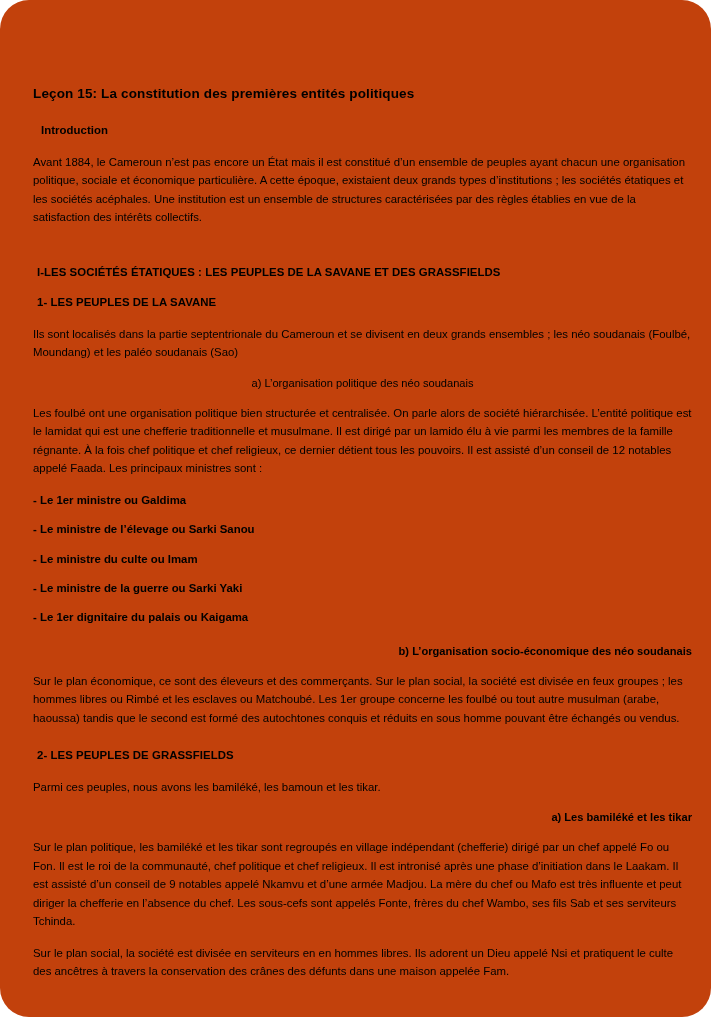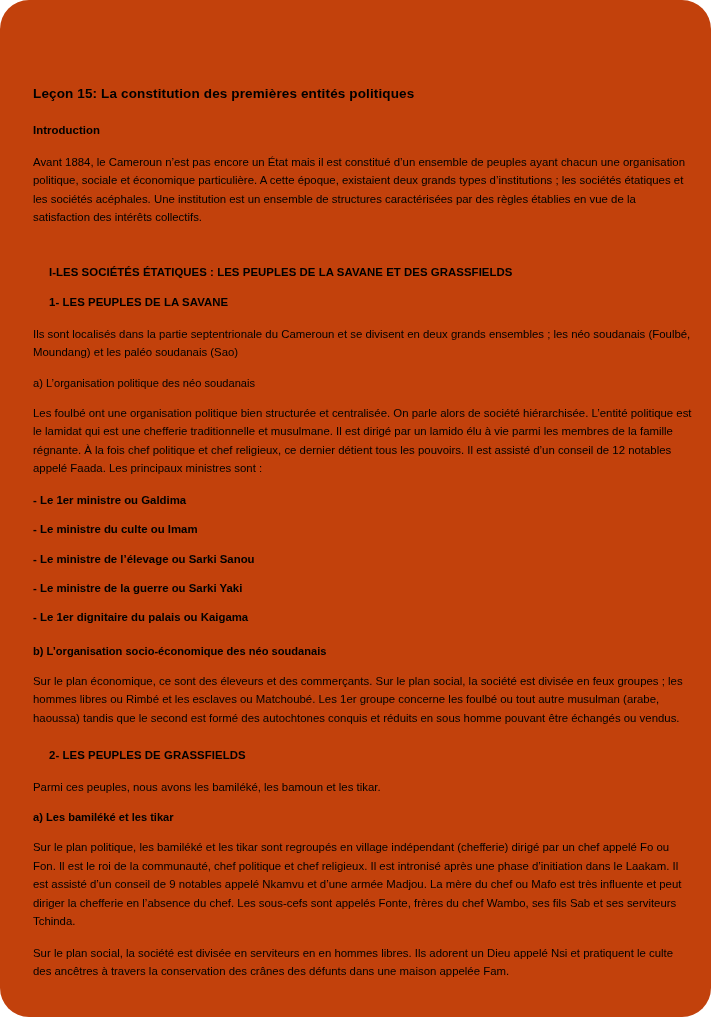--- a/index.html
+++ b/index.html
@@ -32,41 +32,43 @@
     font-size: 13.5px;
     font-weight: bold;
     line-height: 1.35;
     margin: 0 0 19px 0;
     letter-spacing: 0.01em;
   }
   .heading-bold {
     font-size: 11.4px;
     font-weight: bold;
     line-height: 1.45;
-    margin: 0 0 14px 0;
+    margin: 0 0 14px 8px;
     letter-spacing: 0.005em;
   }
   .section-caps {
     font-size: 11.4px;
     font-weight: bold;
     line-height: 1.45;
-    margin: 0 0 14px 16px;
+    margin: 0 0 14px 4px;
     letter-spacing: 0.005em;
   }
   .subheading-bold {
     font-size: 11.1px;
     font-weight: bold;
     line-height: 1.45;
     margin: 0 0 13px 0;
+    text-align: right;
   }
   .subheading-plain {
     font-size: 11.1px;
     font-weight: normal;
     line-height: 1.45;
     margin: 12px 0 13px 0;
+    text-align: center;
   }
   .para {
     font-size: 11.4px;
     font-weight: normal;
     line-height: 1.62;
     margin: 4px 0 13px 0;
     text-align: left;
   }
   .list-item {
     font-size: 11.4px;
@@ -107,22 +109,22 @@
     <p class="section-caps">1- LES PEUPLES DE LA SAVANE</p>
 
     <p class="para">Ils sont localisés dans la partie septentrionale du Cameroun et se divisent en deux grands ensembles ; les néo soudanais (Foulbé, Moundang) et les paléo soudanais (Sao)</p>
 
     <p class="subheading-plain">a) L’organisation politique des néo soudanais</p>
 
     <p class="para">Les foulbé ont une organisation politique bien structurée et centralisée. On parle alors de société hiérarchisée. L’entité politique est le lamidat qui est une chefferie traditionnelle et musulmane. Il est dirigé par un lamido élu à vie parmi les membres de la famille régnante. À la fois chef politique et chef religieux, ce dernier détient tous les pouvoirs. Il est assisté d’un conseil de 12 notables appelé Faada. Les principaux ministres sont :</p>
 
     <div class="list-block gap-list-top">
       <p class="list-item">- Le 1er ministre ou Galdima</p>
+      <p class="list-item">- Le ministre de l’élevage ou Sarki Sanou</p>
       <p class="list-item">- Le ministre du culte ou Imam</p>
-      <p class="list-item">- Le ministre de l’élevage ou Sarki Sanou</p>
       <p class="list-item">- Le ministre de la guerre ou Sarki Yaki</p>
       <p class="list-item">- Le 1er dignitaire du palais ou Kaigama</p>
     </div>
 
     <p class="subheading-bold gap-list-top">b) L’organisation socio-économique des néo soudanais</p>
 
     <p class="para gap-medium">Sur le plan économique, ce sont des éleveurs et des commerçants. Sur le plan social, la société est divisée en feux groupes ; les hommes libres ou Rimbé et les esclaves ou Matchoubé. Les 1er groupe concerne les foulbé ou tout autre musulman (arabe, haoussa) tandis que le second est formé des autochtones conquis et réduits en sous homme pouvant être échangés ou vendus.</p>
 
     <p class="section-caps">2- LES PEUPLES DE GRASSFIELDS</p>
 

